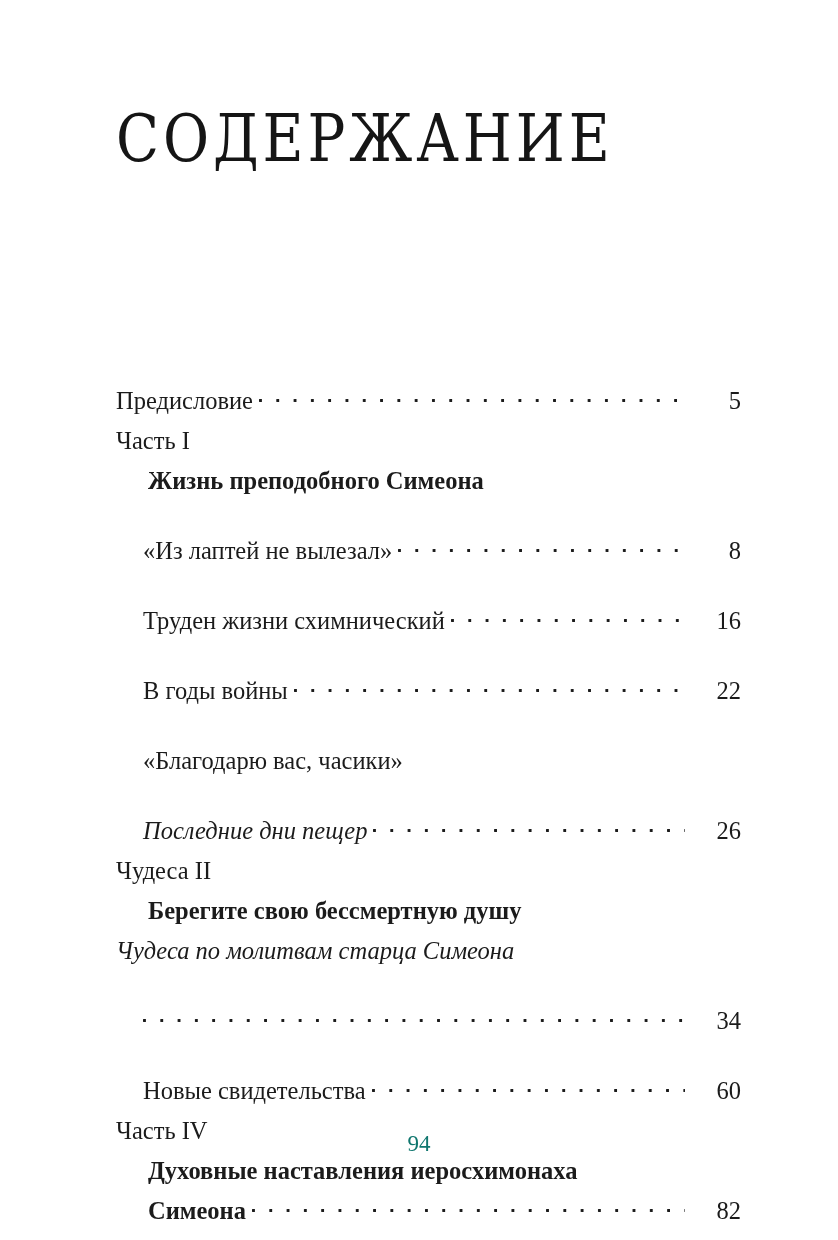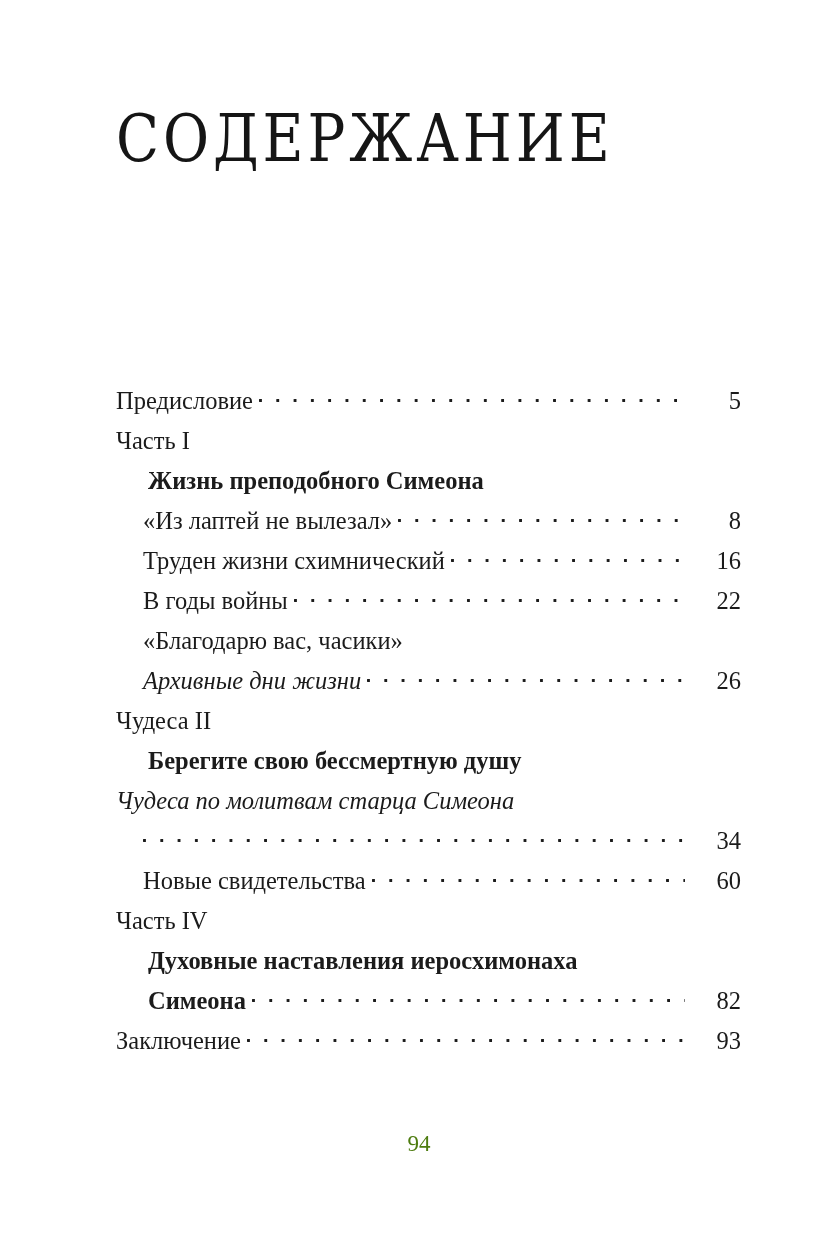--- a/index.html
+++ b/index.html
@@ -52,21 +52,21 @@
     display: flex;
     align-items: baseline;
     font-size: 24.5px;
     line-height: 40px;
     height: 40px;
     color: #1b1b1b;
     white-space: nowrap;
   }
 
   
-  .toc-line.indent      { padding-left: 27px; }
+  .toc-line.indent      { padding-left: 27px; margin-top: 30px; }
   .toc-line.bold .txt   { font-weight: 700; margin-left: 32px; }
   .toc-line.italic .txt { font-style: italic; }
   .toc-line.part .txt   { font-weight: 400; }
 
   .txt {
     flex: 0 0 auto;
     padding-right: 6px;
   }
 
   .leader {
@@ -99,21 +99,21 @@
   .pageno.blank { visibility: hidden; }
 
   
   .folio {
     position: absolute;
     left: 0;
     right: 0;
     top: 1131px;
     text-align: center;
     font-size: 23px;
-    color: #4d7c0f;
+    color: #0f766e;
   }
 </style>
 </head>
 <body>
 
 <div class="page">
 
   <h1 class="toc-title">СОДЕРЖАНИЕ</h1>
 
   <div class="toc" id="toc-list">
@@ -146,21 +146,21 @@
         <span class="txt">В годы войны</span>
         <span class="leader"></span>
         <span class="pageno">22</span>
       </div>
       <div class="toc-line normal indent">
         <span class="txt">«Благодарю вас, часики»</span>
         <span class="leader none"></span>
         <span class="pageno blank"></span>
       </div>
       <div class="toc-line italic indent">
-        <span class="txt">Архивные дни жизни</span>
+        <span class="txt">Последние дни пещер</span>
         <span class="leader"></span>
         <span class="pageno">26</span>
       </div>
       <div class="toc-line part">
         <span class="txt">Чудеса II</span>
         <span class="leader none"></span>
         <span class="pageno blank"></span>
       </div>
       <div class="toc-line bold">
         <span class="txt">Берегите свою бессмертную душу</span>

